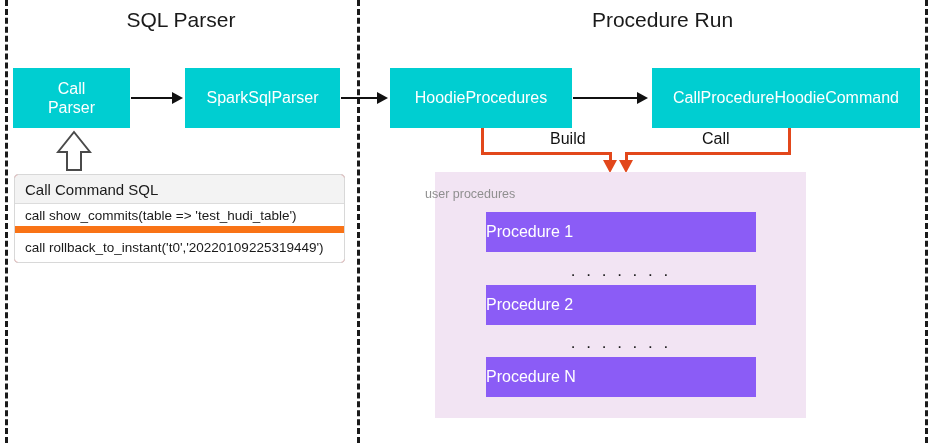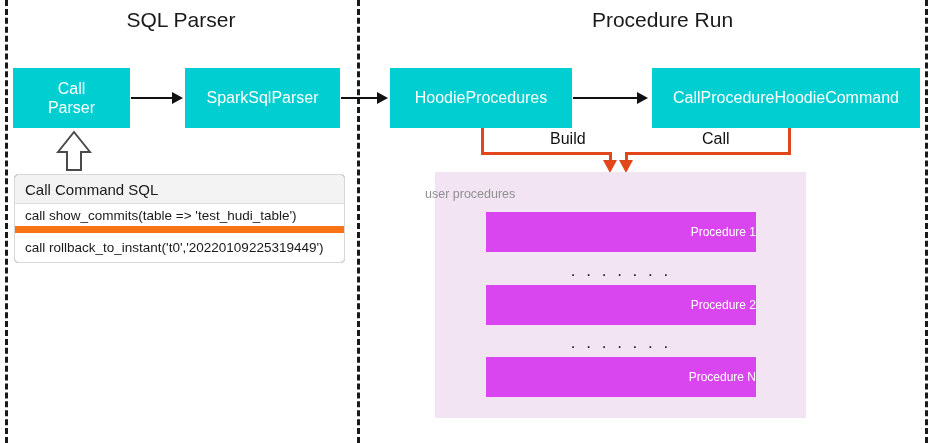--- a/index.html
+++ b/index.html
@@ -40,26 +40,26 @@
     align-items: center;
     justify-content: center;
     text-align: center;
     font-size: 16px;
     line-height: 1.2;
     box-sizing: border-box;
   }
   .tealbox.two-line { font-size: 16px; }
   .procbox {
     position: absolute;
-    background: #d946ef;
+    background: #8b5cf6;
     color: #ffffff;
     display: flex;
     align-items: center;
-    justify-content: flex-end;
-    font-size: 12px;
+    justify-content: flex-start;
+    font-size: 16px;
     box-sizing: border-box;
   }
   
   .arrow-line {
     position: absolute;
     height: 0;
     border-top: 2px solid #111111;
   }
   .arrow-head {
     position: absolute;

